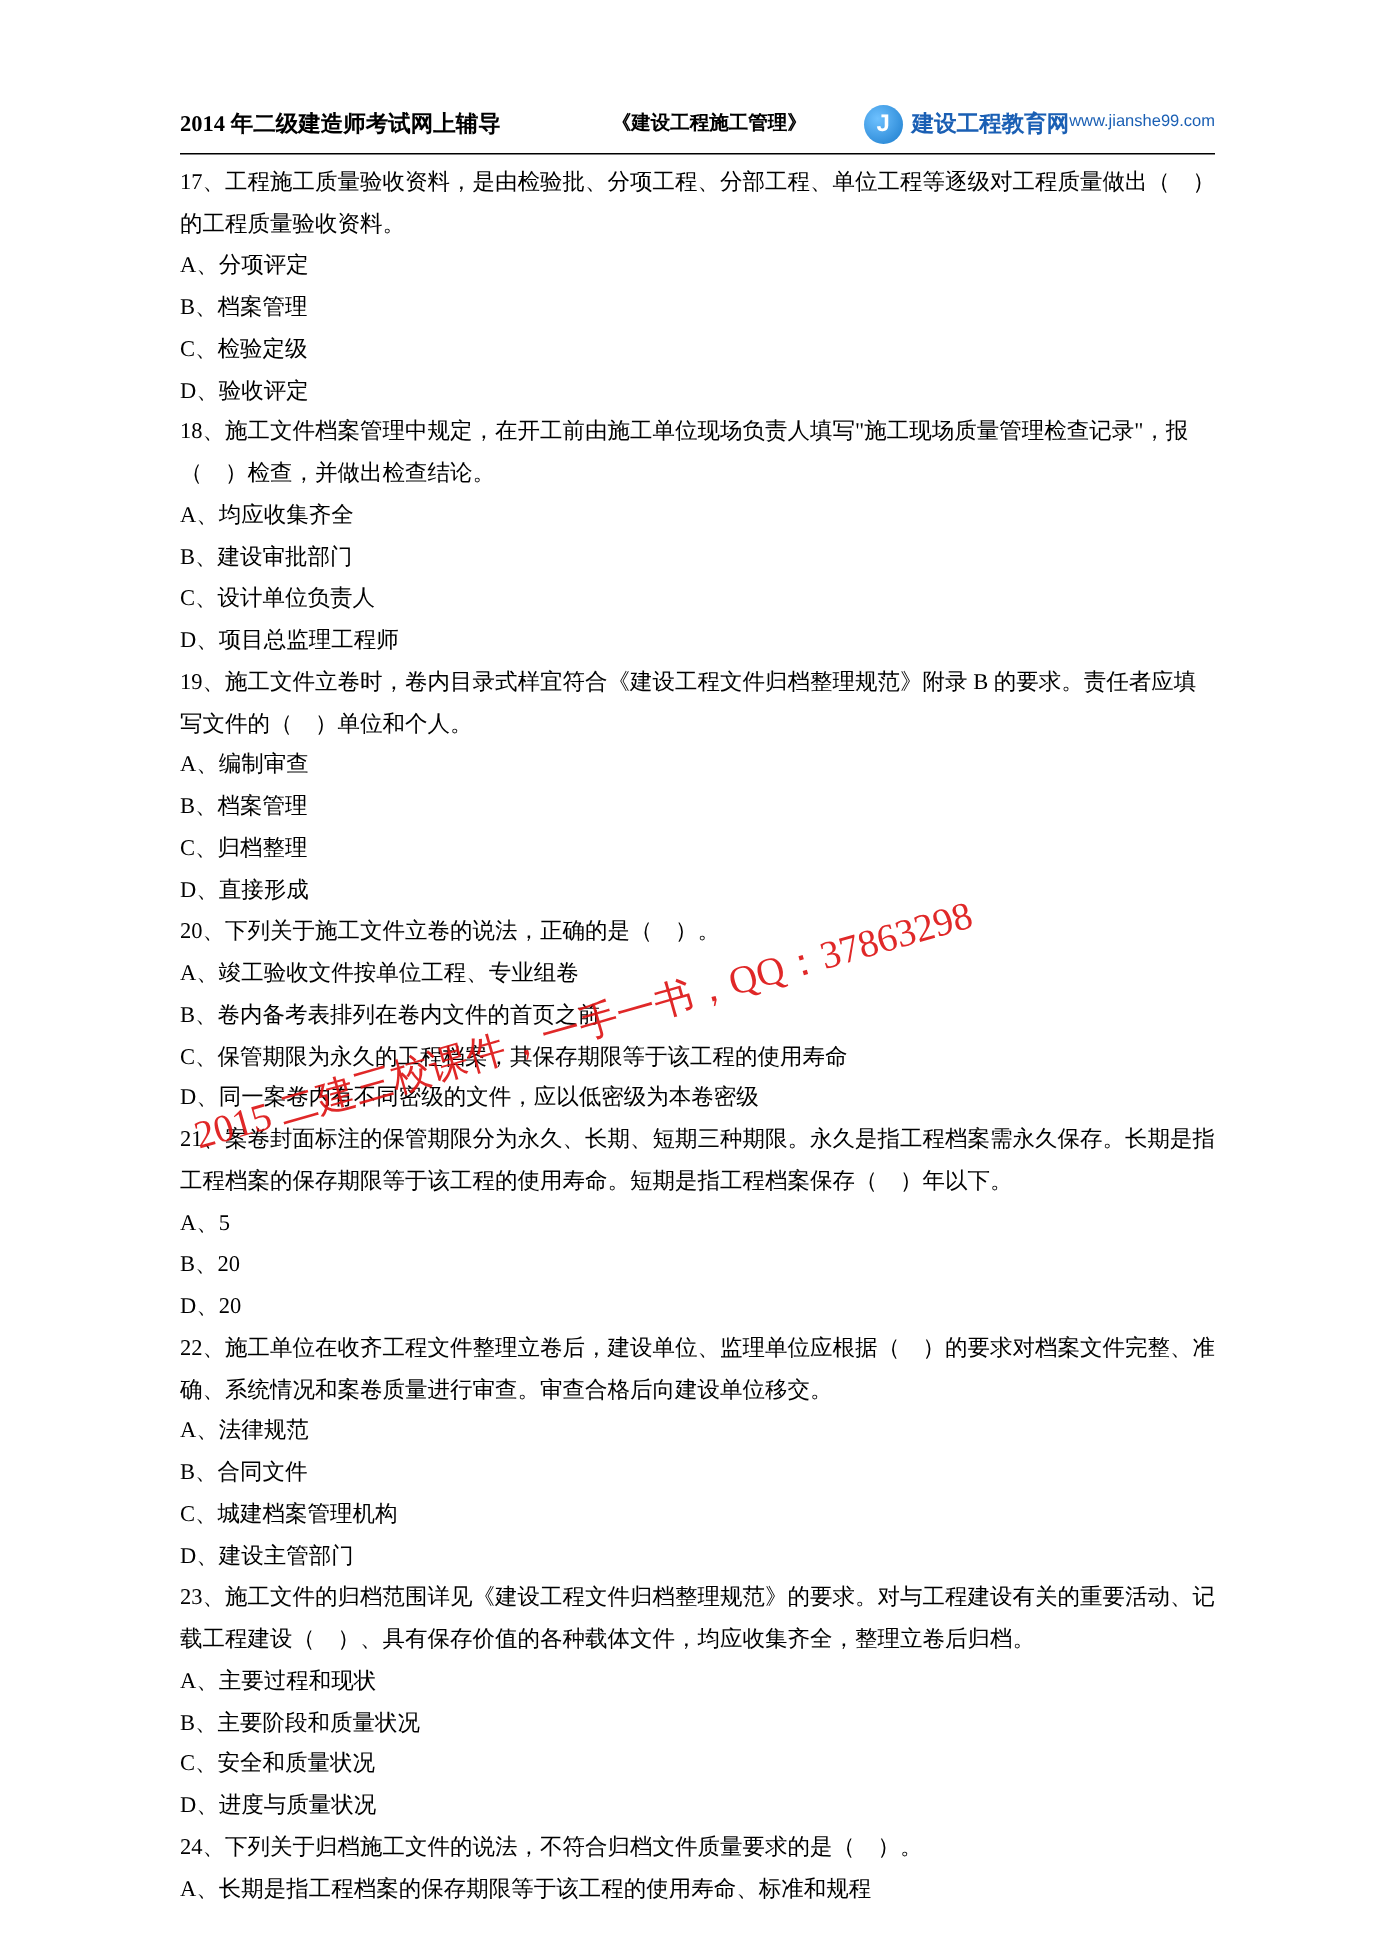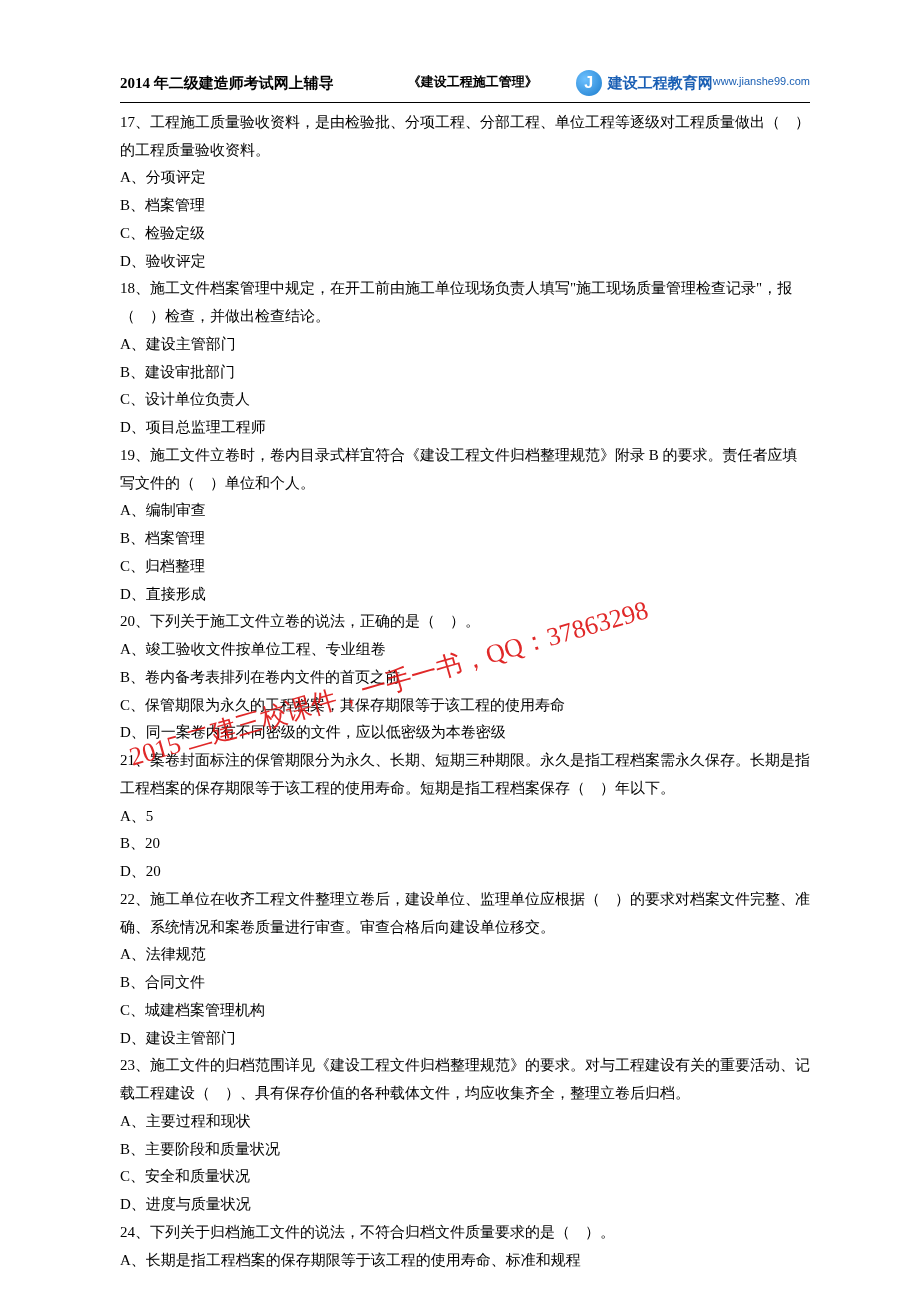--- a/index.html
+++ b/index.html
@@ -103,21 +103,21 @@
 
   <div class="content">
 
     <p class="qline">17、工程施工质量验收资料，是由检验批、分项工程、分部工程、单位工程等逐级对工程质量做出（　）的工程质量验收资料。</p>
     <p class="qline">A、分项评定</p>
     <p class="qline">B、档案管理</p>
     <p class="qline">C、检验定级</p>
     <p class="qline">D、验收评定</p>
 
     <p class="qline">18、施工文件档案管理中规定，在开工前由施工单位现场负责人填写"施工现场质量管理检查记录"，报（　）检查，并做出检查结论。</p>
-    <p class="qline">A、建设主管部门</p>
+    <p class="qline">A、均应收集齐全</p>
     <p class="qline">B、建设审批部门</p>
     <p class="qline">C、设计单位负责人</p>
     <p class="qline">D、项目总监理工程师</p>
 
     <p class="qline">19、施工文件立卷时，卷内目录式样宜符合《建设工程文件归档整理规范》附录 B 的要求。责任者应填写文件的（　）单位和个人。</p>
     <p class="qline">A、编制审查</p>
     <p class="qline">B、档案管理</p>
     <p class="qline">C、归档整理</p>
     <p class="qline">D、直接形成</p>
 

